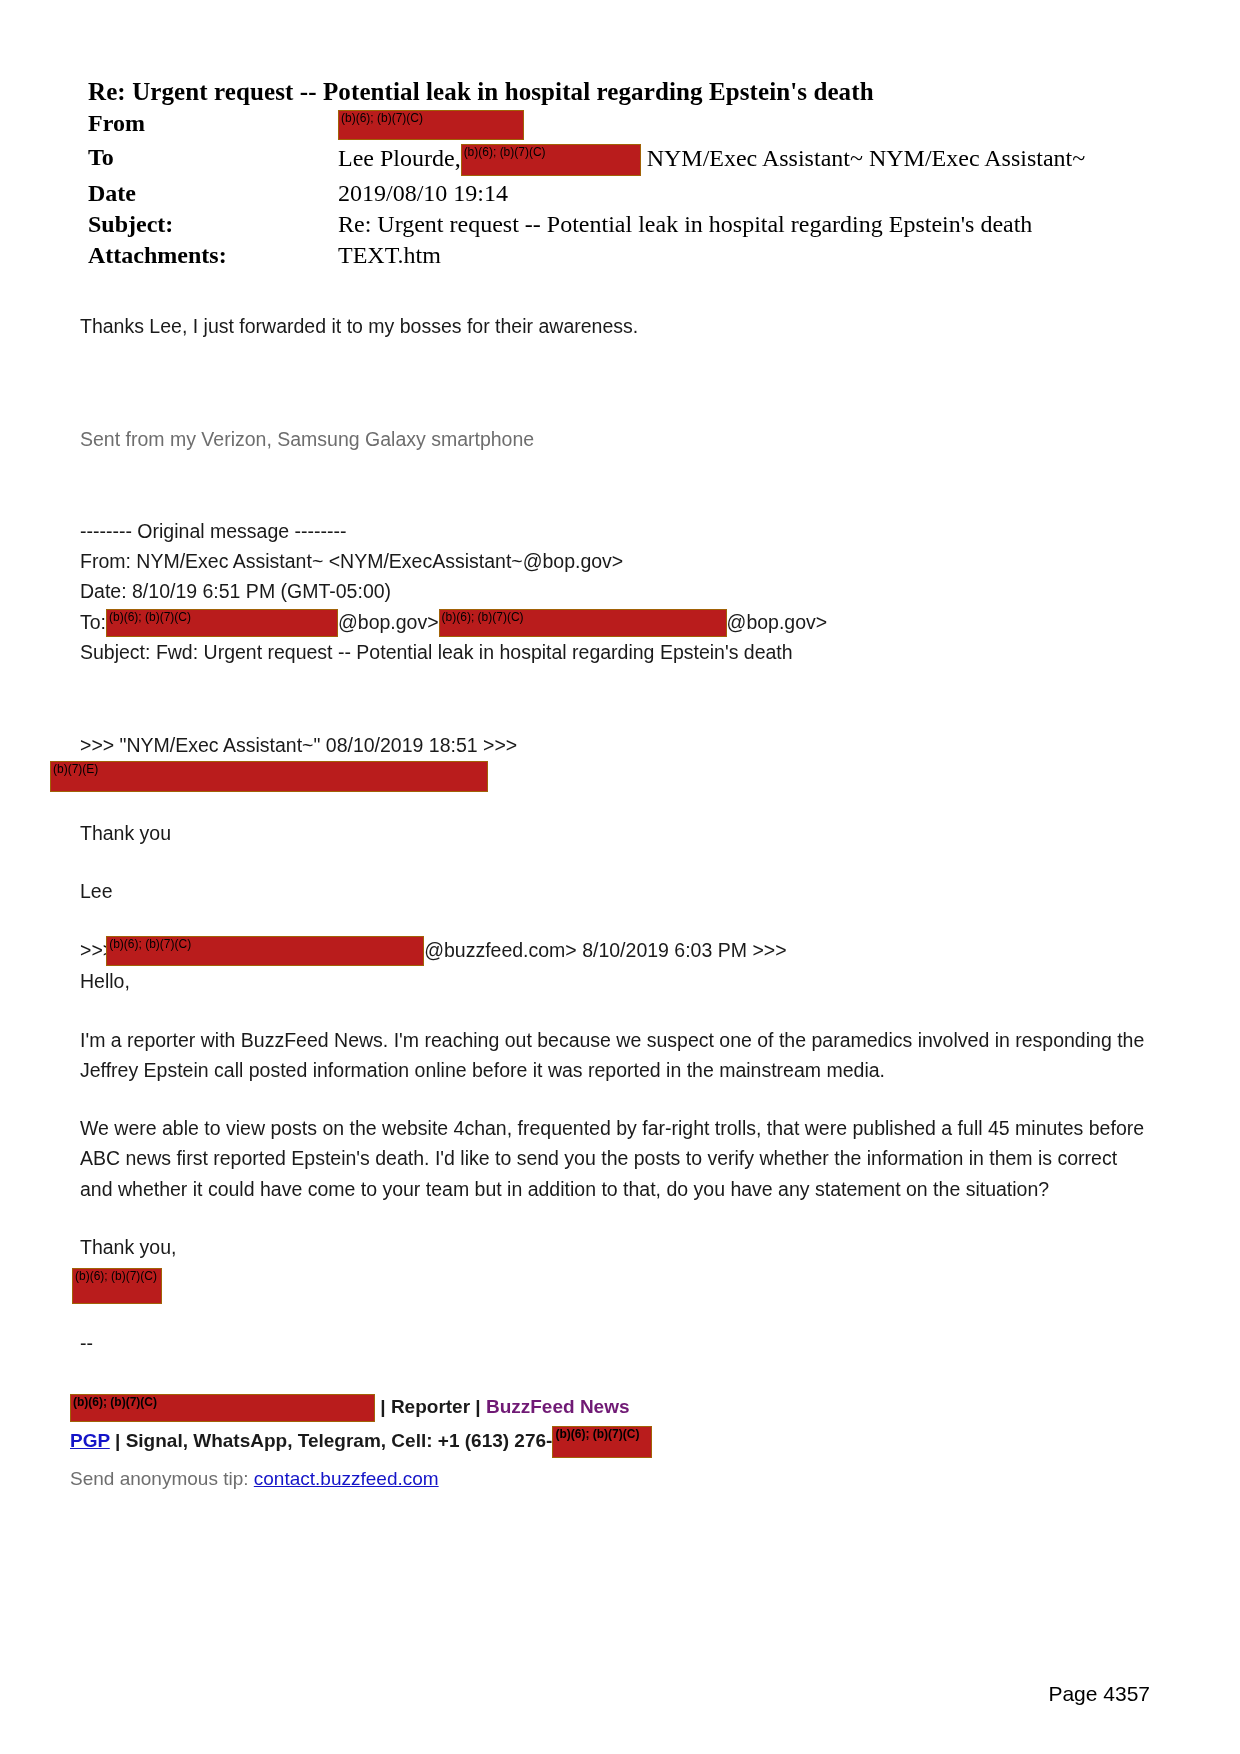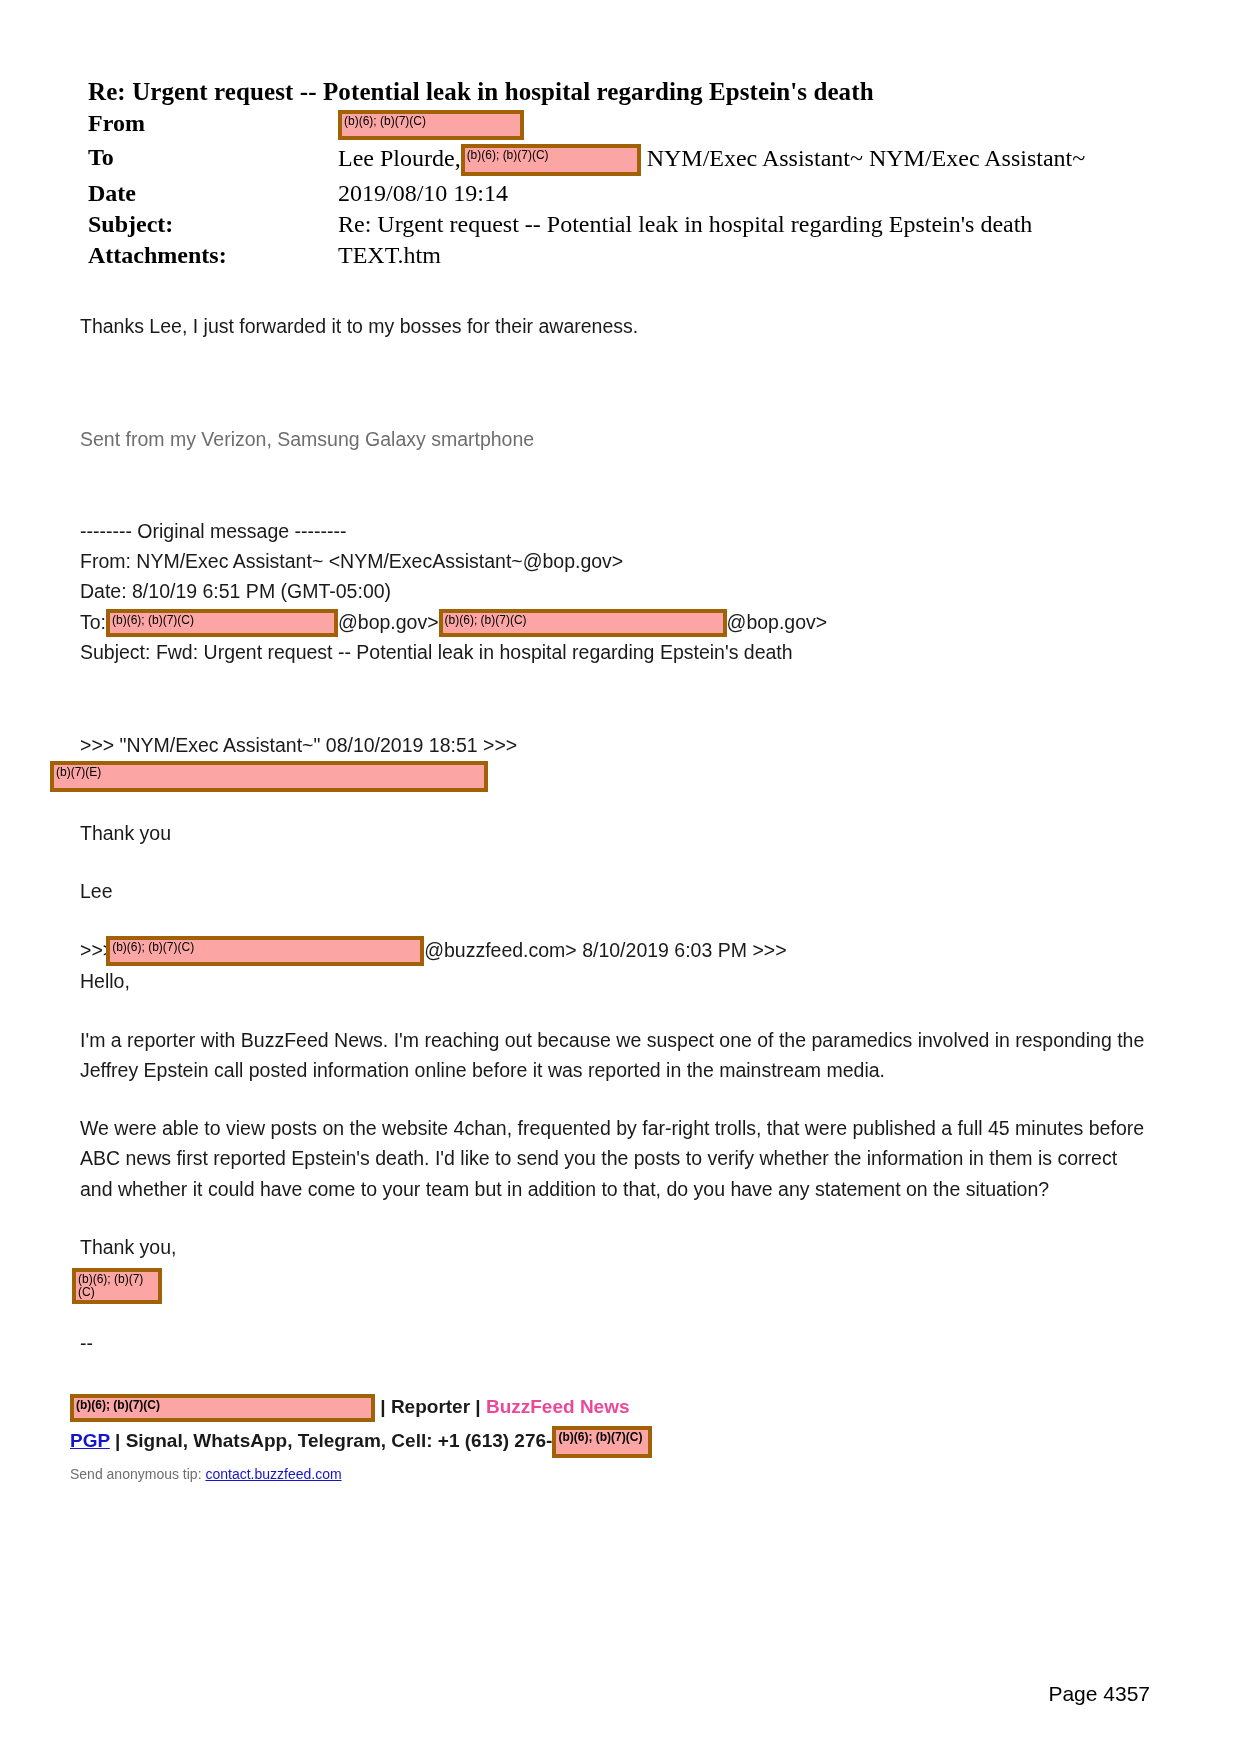--- a/index.html
+++ b/index.html
@@ -47,22 +47,22 @@
     width: 250px;
     white-space: nowrap;
   }
   .hdr-value {
     font-weight: normal;
   }
 
   
   .redact {
     display: inline-block;
-    background: #fca5a5;
-    border: 4px solid #a16207;
+    background: #b91c1c;
+    border: 1px solid #a16207;
     color: #000000;
     font-family: "Liberation Sans", sans-serif;
     font-size: 12px;
     line-height: 1.0;
     vertical-align: middle;
     box-sizing: border-box;
     padding: 1px 2px;
     overflow: hidden;
   }
   .redact.two-line {
@@ -85,30 +85,30 @@
   }
   .spacer-md { height: 40px; }
 
   
   .sig-line {
     font-family: "Liberation Sans", sans-serif;
     font-size: 19px;
     font-weight: bold;
   }
   .sig-red {
-    color: #ec4899;
+    color: #701a75;
     font-weight: bold;
   }
   .link {
     color: #1414c8;
     text-decoration: underline;
   }
   .tip-line {
     color: #6e6e6e;
-    font-size: 14px;
+    font-size: 19px;
   }
   .pgp {
     color: #1414c8;
     text-decoration: underline;
     font-weight: bold;
   }
 
   .page-num {
     position: absolute;
     right: 90px;

